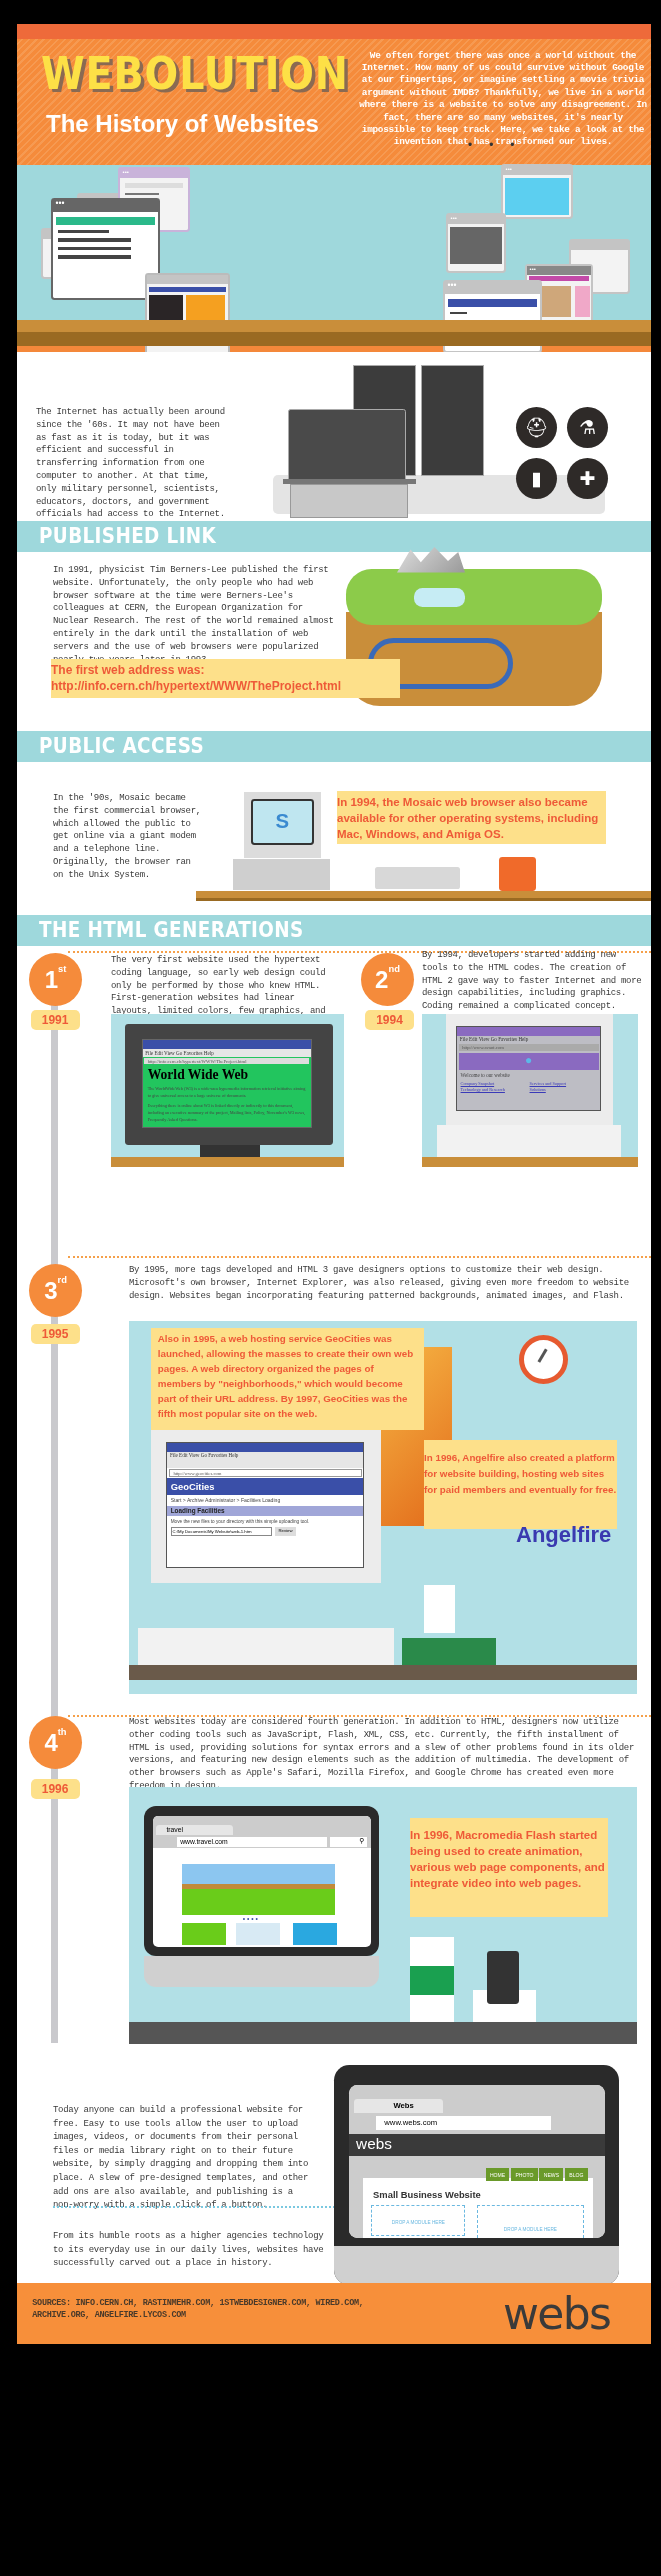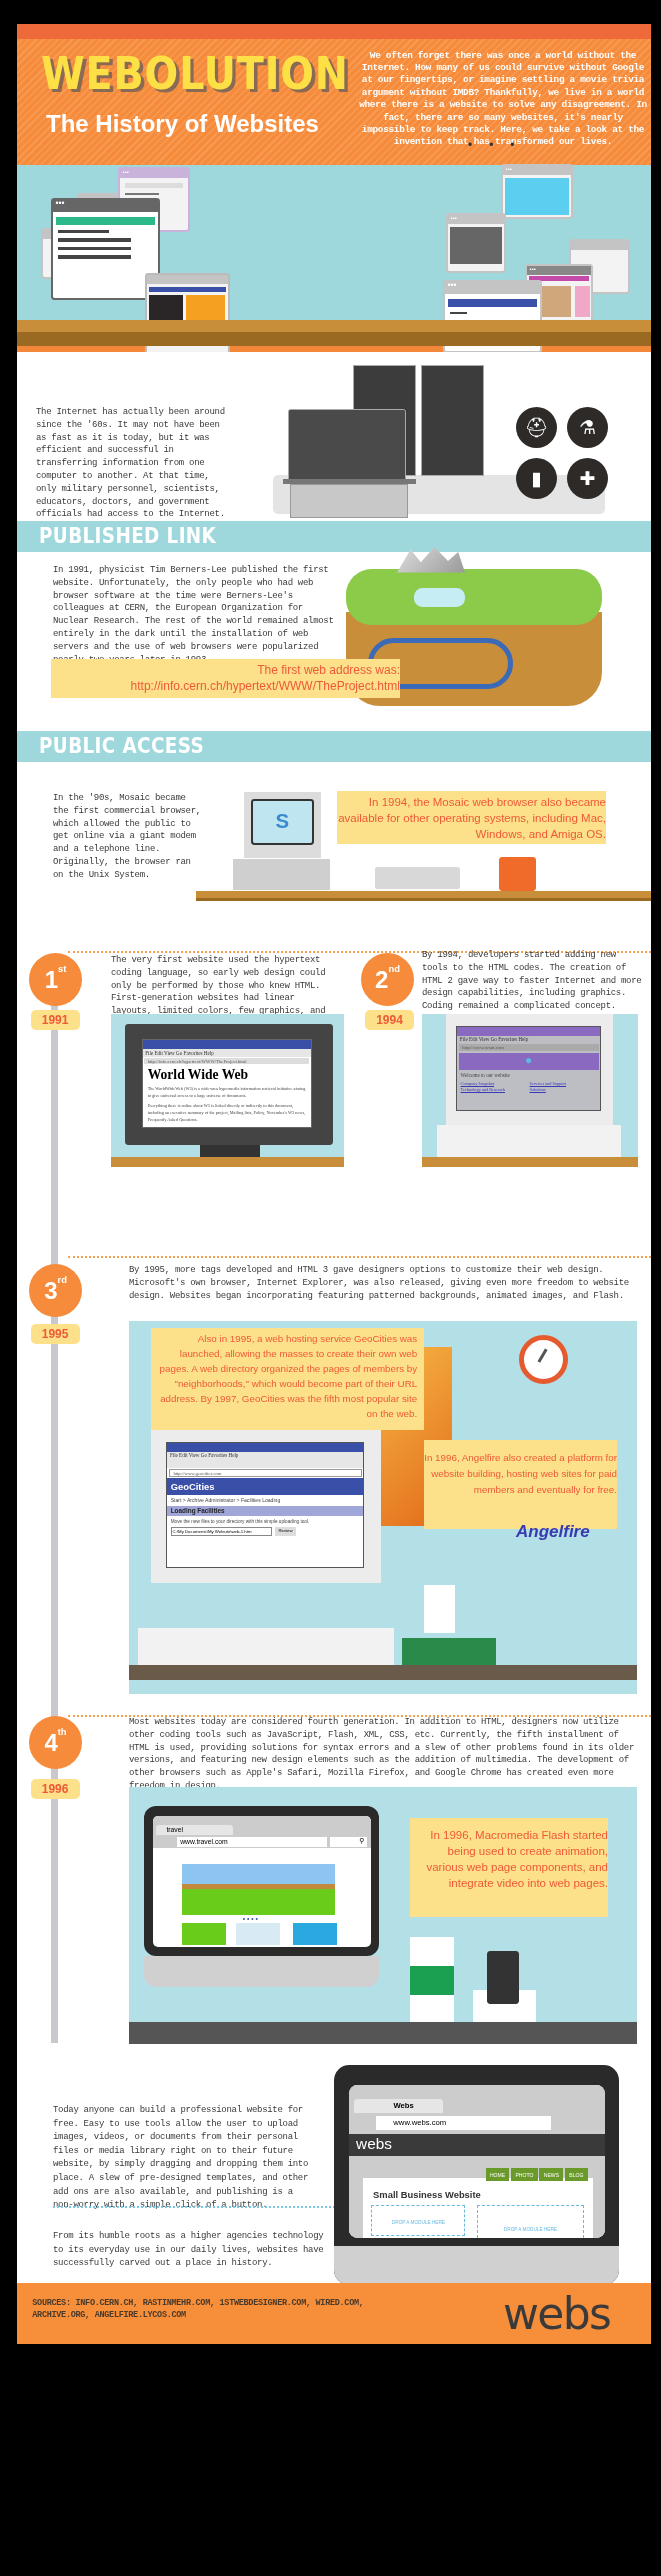--- a/index.html
+++ b/index.html
@@ -27,35 +27,35 @@
 .stat-card .l1{font-size:11px;margin-top:10.2px}
 .stat-card .l2{font-size:19px;margin-top:1.7px}
 .stat-card .l3{font-size:10.2px;margin-top:1.7px}
 .monitor-chin{left:0;top:128px;width:189px;height:34px;background:#d6d6d6;border-radius:0 0 12px 12px}
 .stand{left:75px;top:162px;width:39px;height:20.4px;background:#b0b0b0}
 .stand-base{left:60px;top:181px;width:70px;height:5.1px;background:#888}
 
 .band{position:absolute;left:0;width:634px;height:31px;background:#9ed8dc}
 .band h2{position:absolute;left:22px;top:3.4px;color:#fff;font-size:20.4px;font-weight:bold;letter-spacing:0.4px;font-family:"DejaVu Sans Condensed","DejaVu Sans",sans-serif}
 .body-text{font-size:9px;line-height:12.8px;color:#3a3a3a}
-.callout{background:#fde08a;color:#ee5a38;font-weight:normal;text-align:right}
+.callout{background:#fde08a;color:#ee5a38;font-weight:bold;text-align:left}
 
 .machine{background:#4a4a4a;border-radius:2.6px}
 .rack{background:#3c3c3c;border:1.7px solid #aaa}
 .icon-circle{width:41px;height:41px;border-radius:50%;background:#2e2a28;display:flex;align-items:center;justify-content:center;color:#fff;font-size:19px}
 
 .gen-circle{position:absolute;width:53px;height:53px;border-radius:50%;background:#f58b3b;color:#fff;font-weight:bold;font-size:24px;text-align:center;line-height:53px}
 .gen-circle sup{font-size:9.4px;vertical-align:top;line-height:31px}
 .year-tag{position:absolute;width:49px;height:20.4px;background:#fde08a;border-radius:5.1px;color:#ee5a38;font-weight:bold;font-size:12px;text-align:center;line-height:20.4px}
 .timeline{position:absolute;left:34px;width:6.8px;background:#c9c9cd}
 .dotline{position:absolute;height:0;border-top:2.6px dotted #f5a04a}
 .panel{position:absolute;background:#b2e0e6}
 .desk{position:absolute;background:#c98e3a}
 .crt{position:absolute;background:#444;border-radius:3.4px}
-.browser{position:absolute;background:#ffffff;border:1.7px solid #666}
+.browser{position:absolute;background:#22c55e;border:1.7px solid #666}
 .browser .tb{background:#3a4fa8;height:8.5px}
 .browser .menu{font-size:5.1px;color:#333;padding:0.9px 2.6px;background:#e6e6e6;font-family:"Liberation Serif",serif}
 .browser .url{font-size:4.7px;color:#555;padding:0.9px 3.4px;background:#ddd;margin:0.9px 1.7px;font-family:"Liberation Serif",serif}
 
 .footer{left:0;top:2259px;width:634px;height:61px;background:#f78f3a}
 .sources{left:15.3px;top:13.6px;font-size:8.5px;color:#4a3a2a;line-height:12px;font-weight:bold;width:358px}
 .webs-logo{left:486px;top:5.1px;font-size:44px;color:#3a3a3a;font-family:"DejaVu Sans",sans-serif;letter-spacing:-1.7px}
 </style>
 </head>
 <body>
@@ -162,20 +162,23 @@
   <div class="abs body-text cond" style="left:36px;top:768px;width:153px">In the '90s, Mosaic became the first commercial browser, which allowed the public to get online via a giant modem and a telephone line. Originally, the browser ran on the Unix System.</div>
   <div class="abs" style="left:227px;top:768px;width:77px;height:66px;background:#dcdcdc">
     <div style="position:absolute;left:6.8px;top:6.8px;width:63px;height:46px;background:#bfe6f0;border:2.6px solid #333;border-radius:3.4px;text-align:center;line-height:41px;color:#3a8ad0;font-size:20.4px;font-weight:bold">S</div>
   </div>
   <div class="abs" style="left:216px;top:835px;width:97px;height:31px;background:#cfcfcf"></div>
   <div class="abs callout" style="left:320px;top:767px;width:269px;height:53px;font-size:11.5px;line-height:16px;padding-top:2.6px">In 1994, the Mosaic web browser also became available for other operating systems, including Mac, Windows, and Amiga OS.</div>
   <div class="abs" style="left:358px;top:843px;width:85px;height:22px;background:#d8d8d8;border-radius:2.6px"></div>
   <div class="abs" style="left:482px;top:833px;width:37px;height:34px;background:#f06a2a;border-radius:3.4px"></div>
   <div class="abs" style="left:179px;top:867px;width:455px;height:10.2px;background:#c98e3a;border-bottom:3.4px solid #9a6a22"></div>
 
+  <div class="band" style="top:891px">
+    <h2>THE HTML GENERATIONS</h2>
+  </div>
   <div class="timeline" style="top:971px;height:1048px"></div>
 
   <div class="dotline" style="left:51px;top:927px;width:583px"></div>
   <div class="gen-circle" style="left:12px;top:929px"><span>1</span><sup>st</sup></div>
   <div class="year-tag" style="left:13.6px;top:986px">1991</div>
   <div class="abs body-text cond" style="left:94px;top:930px;width:226px">The very first website used the hypertext coding language, so early web design could only be performed by those who knew HTML. First-generation websites had linear layouts, limited colors, few graphics, and heavy text.</div>
   <div class="panel" style="left:94px;top:990px;width:233px;height:153px">
     <div class="crt" style="left:13.6px;top:10.2px;width:208px;height:121px">
       <div class="browser" style="left:17px;top:15.3px;width:170px;height:89px">
         <div class="tb"></div>
@@ -234,21 +237,21 @@
         <div style="background:#a0a6d8;font-weight:bold;font-size:6.4px;padding:1.7px 3.4px;color:#222">Loading Facilities</div>
         <div style="font-size:4.7px;color:#444;padding:2.6px 3.4px">Move the new files to your directory with this simple uploading tool.</div>
         <div style="display:flex;gap:3.4px;padding:0.9px 3.4px;font-size:4.3px">
           <span style="border:0.9px solid #888;width:101px;padding:0.9px">C:\My Documents\My Website\web-1.htm</span>
           <span style="background:#ddd;padding:0.9px 3.4px">Review</span>
         </div>
       </div>
     </div>
     <div class="abs" style="left:8.5px;top:307px;width:256px;height:41px;background:#f2f2f2"></div>
     <div class="abs callout" style="left:295px;top:119px;width:193px;height:89px;font-size:9.8px;line-height:15.8px;padding-top:10.2px">In 1996, Angelfire also created a platform for website building, hosting web sites for paid members and eventually for free.</div>
-    <div class="abs" style="left:387px;top:201px;font-size:17px;font-weight:bold;font-style:italic;color:#3a3ab0">Angelfire</div>
+    <div class="abs" style="left:387px;top:201px;font-size:22px;font-weight:bold;color:#3a3ab0">Angelfire</div>
     <div class="abs" style="left:295px;top:264px;width:31px;height:48px;background:#fff"></div>
     <div class="abs" style="left:273px;top:317px;width:94px;height:27px;background:#2a8a4a"></div>
     <div class="abs" style="left:0;top:344px;width:508px;height:15.3px;background:#6a5a4a"></div>
   </div>
 
   <div class="dotline" style="left:51px;top:1691px;width:583px"></div>
   <div class="gen-circle" style="left:12px;top:1692px"><span>4</span><sup>th</sup></div>
   <div class="year-tag" style="left:13.6px;top:1755px">1996</div>
   <div class="abs body-text cond" style="left:112px;top:1692px;width:511px">Most websites today are considered fourth generation. In addition to HTML, designers now utilize other coding tools such as JavaScript, Flash, XML, CSS, etc. Currently, the fifth installment of HTML is used, providing solutions for syntax errors and a slew of other problems found in its older versions, and featuring new design elements such as the addition of multimedia. The development of other browsers such as Apple's Safari, Mozilla Firefox, and Google Chrome has created even more freedom in design.</div>
   <div class="panel" style="left:112px;top:1763px;width:508px;height:257px">
@@ -276,21 +279,21 @@
     <div class="abs" style="left:0;top:235px;width:508px;height:22px;background:#555"></div>
   </div>
 
   <div class="abs body-text cond" style="left:36px;top:2080px;width:256px;font-size:9px;line-height:13.6px">Today anyone can build a professional website for free. Easy to use tools allow the user to upload images, videos, or documents from their personal files or media library right on to their future website, by simply dragging and dropping them into place. A slew of pre-designed templates, and other add ons are also available, and publishing is a non-worry with a simple click of a button.</div>
   <div class="dotline" style="left:36px;top:2182px;width:298px;border-top-color:#7ac8e0"></div>
   <div class="abs body-text cond" style="left:36px;top:2206px;width:281px;font-size:9px;line-height:13.6px">From its humble roots as a higher agencies technology to its everyday use in our daily lives, websites have successfully carved out a place in history.</div>
   <div class="abs" style="left:317px;top:2041px;width:285px;height:220px;background:#2a2a2a;border-radius:15.3px">
     <div class="abs" style="left:15.3px;top:20.4px;width:256px;height:153px;background:#fff;border-radius:8.5px;overflow:hidden">
       <div style="height:49px;background:#ccc;position:relative">
         <div style="position:absolute;left:5.1px;top:13.6px;width:89px;height:13.6px;background:#e6e6e6;border-radius:3.4px 3.4px 0 0;font-size:7.7px;font-weight:bold;padding-left:39px;line-height:13.6px">Webs</div>
-        <div style="position:absolute;left:27px;top:31px;width:175px;height:13.6px;background:#fff;font-size:7.7px;padding-left:17px;line-height:13.6px">www.webs.com</div>
+        <div style="position:absolute;left:27px;top:31px;width:175px;height:13.6px;background:#fff;font-size:7.7px;padding-left:8px;line-height:13.6px">www.webs.com</div>
       </div>
       <div style="height:22px;background:#3a3a3a;color:#fff;font-size:15.3px;padding-left:6.8px;line-height:20.4px">webs</div>
       <div style="background:#ccc;height:85px;position:relative">
         <div style="position:absolute;left:13.6px;top:22px;width:230px;height:65px;background:#fff">
           <div style="position:absolute;right:5.1px;top:-10.2px;display:flex;gap:1.7px;font-size:5.1px;color:#fff">
             <span style="background:#6a9a2a;padding:3.4px 4.3px">HOME</span>
             <span style="background:#6a9a2a;padding:3.4px 4.3px">PHOTO</span>
             <span style="background:#6a9a2a;padding:3.4px 4.3px">NEWS</span>
             <span style="background:#6a9a2a;padding:3.4px 4.3px">BLOG</span>
           </div>

